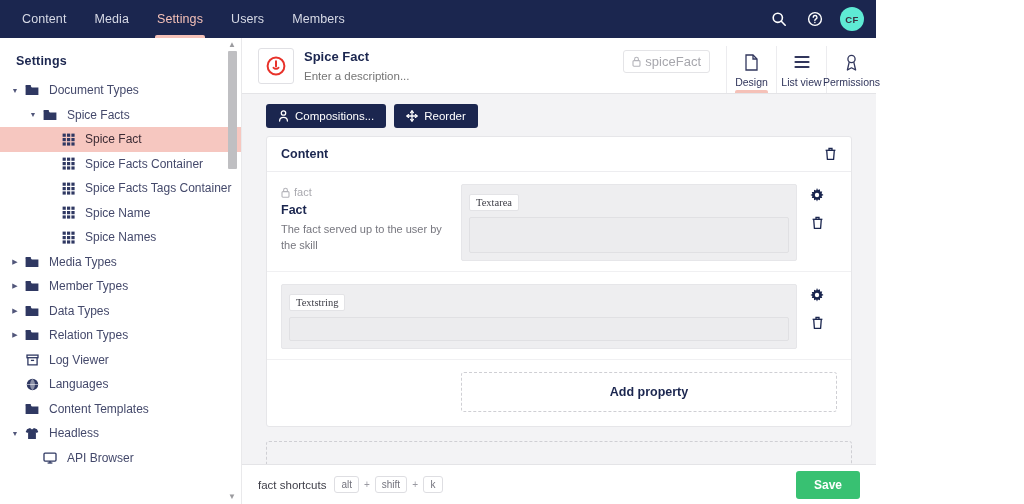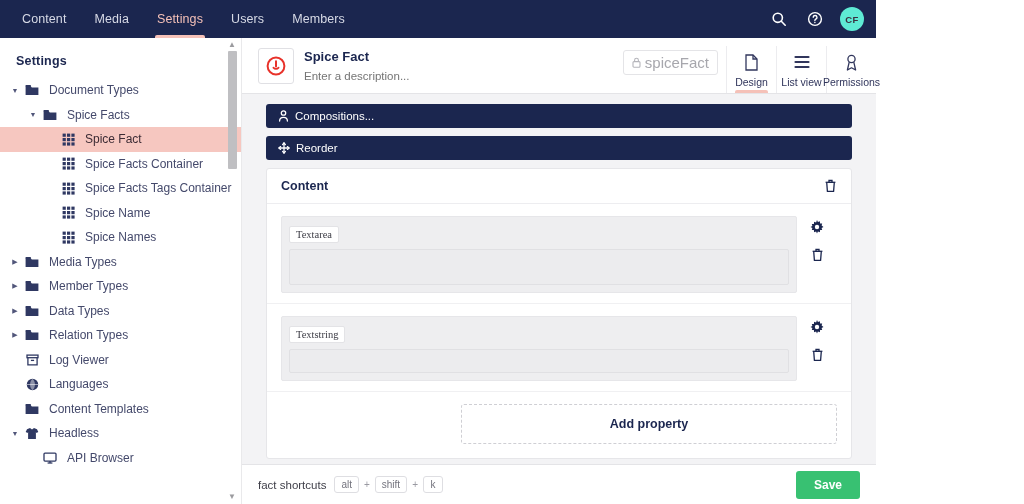--- a/index.html
+++ b/index.html
@@ -102,40 +102,40 @@
     font-size: 13px; font-weight: bold; color: #1b264f; border: none; outline: none;
     width: 100%; padding: 3px 0 2px 0; background: transparent;
     font-family: "Liberation Sans", sans-serif;
   }
   .hdr-desc {
     font-size: 11.5px; color: #b6b6bb; border: none; outline: none; width: 100%;
     padding: 4px 0 0 0; background: transparent;
     font-family: "Liberation Sans", sans-serif;
   }
   .alias-chip {
-    align-self: flex-start; margin-top: 4px; margin-right: 8px;
+    align-self: flex-start; margin-top: 4px; margin-right: 16px;
     display: flex; align-items: center; gap: 4px;
     border: 1px solid #e4e4e7; border-radius: 3px; background: #fff;
-    padding: 3px 8px; font-size: 15px; color: #a7a7ad; cursor: pointer; white-space: nowrap;
+    padding: 3px 8px; font-size: 13px; color: #a7a7ad; cursor: pointer; white-space: nowrap;
   }
   .hdr-tabs { display: flex; align-items: flex-end; }
   .hdr-tab {
     width: 50px; display: flex; flex-direction: column; align-items: center; justify-content: flex-end;
     gap: 4px; padding: 6px 2px 5px 2px; font-size: 10.5px; color: #31365c;
     border-left: 1px solid #ececef; cursor: pointer; position: relative;
   }
   .hdr-tab .tab-ico { height: 20px; display: flex; align-items: center; justify-content: center; }
   .hdr-tab.active::after {
     content: ""; position: absolute; left: 8px; right: 8px; bottom: 0; height: 3px;
     background: #f5c1b8; border-radius: 2px 2px 0 0;
   }
 
   
   .editor-body { flex: 1; overflow: hidden; padding: 0 24px; min-height: 0; }
-  .action-bar { display: flex; gap: 8px; padding: 10px 0 8px 0; flex-direction: column; }
+  .action-bar { display: flex; gap: 8px; padding: 10px 0 8px 0; }
   .btn-dark {
     background: #1b264f; color: #fff; border: none; border-radius: 3px;
     font-size: 11.5px; padding: 6px 12px; display: flex; align-items: center; gap: 6px;
     cursor: pointer; font-family: "Liberation Sans", sans-serif;
   }
 
   .group-card { background: #fff; border: 1px solid #e6e6e9; border-radius: 3px; }
   .group-head {
     display: flex; align-items: center; padding: 10px 14px; border-bottom: 1px solid #ededf0;
   }
@@ -537,20 +537,33 @@
               <svg width="13" height="14" viewBox="0 0 13 14" fill="none" stroke="#1b264f" stroke-width="1.3">
                 <path d="M1.6 3.3h9.8"></path>
                   <path d="M5 1.4h3v1.9H5z"></path>
                 <path d="M2.7 3.3l.7 9.1h6.2l.7-9.1" stroke-linejoin="round"></path>
               </svg>
             </span>
           </div>
 
           <div id="prop-list">
               <div class="prop-row">
+                <div class="prop-left">
+                  <div class="prop-alias">
+                    <span>
+                      <svg width="9" height="11" viewBox="0 0 9 11" fill="none" stroke="#b4b4ba" stroke-width="1.1">
+                        <rect x="1" y="4.6" width="7" height="5.6" rx="1"></rect>
+                        <path d="M2.6 4.6V3.2a1.9 1.9 0 0 1 3.8 0v1.4"></path>
+                      </svg>
+                    </span>
+                    <span>fact</span>
+                  </div>
+                  <div class="prop-label">Fact</div>
+                  <div class="prop-desc">The fact served up to the user by the skill</div>
+                </div>
                 <div class="prop-mid">
                   <div class="editor-preview"><div class="type-chip">Textarea</div><div class="fake-input textarea"></div></div>
                 </div>
                 <div class="prop-right">
                   <span class="icon-btn">
                     <svg width="14" height="14" viewBox="0 0 14 14" fill="#1b264f">
                       <path d="M7 0l.9 1.9 2-.6.2 2.1 2.1.2-.6 2L13.5 7l-1.9.9.6 2-2.1.2-.2 2.1-2-.6L7 13.5l-.9-1.9-2 .6-.2-2.1-2.1-.2.6-2L.5 7l1.9-.9-.6-2 2.1-.2.2-2.1 2 .6z"></path>
                       <circle cx="7" cy="7" r="2.2" fill="#fff"></circle>
                     </svg>
                   </span>

